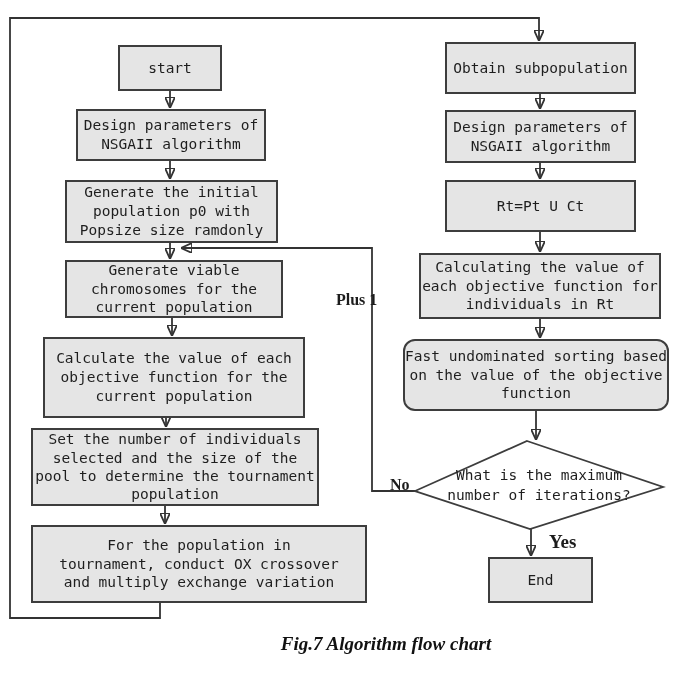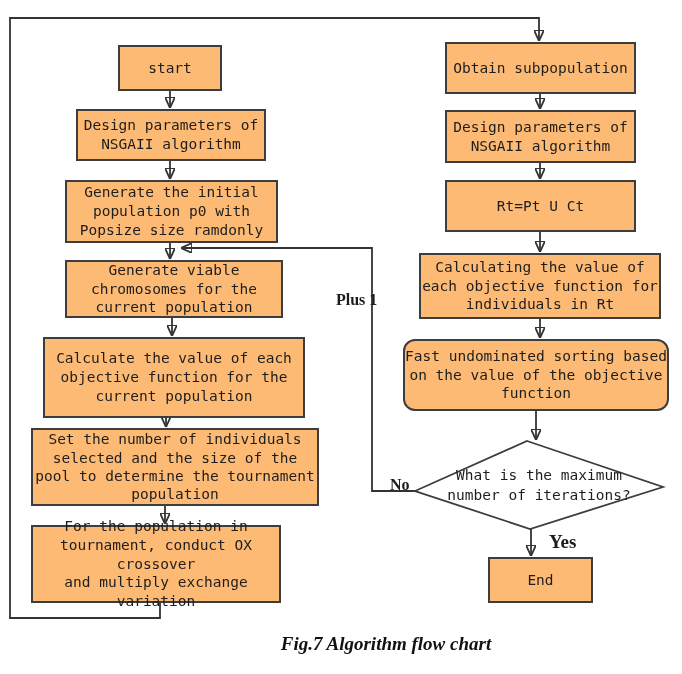--- a/index.html
+++ b/index.html
@@ -27,21 +27,21 @@
     stroke-width: 1.8;
   }
   .edges-svg polygon.decision-shape {
     fill: #ffffff;
     stroke: #3d3d3d;
     stroke-width: 1.8;
   }
   .node {
     position: absolute;
     z-index: 2;
-    background: #fdba74;
+    background: #e5e5e5;
     border: 2px solid #3d3d3d;
     color: #1e1e1e;
     font-size: 14.5px;
     line-height: 1.3;
     display: flex;
     align-items: center;
     justify-content: center;
     text-align: center;
     white-space: pre-line;
     box-sizing: border-box;
@@ -117,21 +117,21 @@
   <div class="node" style="left:65px;  top:260px; width:218px; height:58px;">Generate viable
 chromosomes for the
 current population</div>
   <div class="node" style="left:43px;  top:337px; width:262px; height:81px;">Calculate the value of each
 objective function for the
 current population</div>
   <div class="node" style="left:31px;  top:428px; width:288px; height:78px; line-height:1.27;">Set the number of individuals
 selected and the size of the
 pool to determine the tournament
 population</div>
-  <div class="node" style="left:31px;  top:525px; width:250px; height:78px;">For the population in
+  <div class="node" style="left:31px;  top:525px; width:336px; height:78px;">For the population in
 tournament, conduct OX crossover
 and multiply exchange variation</div>
 
   <div class="node" style="left:445px; top:42px;  width:191px; height:52px;">Obtain subpopulation</div>
   <div class="node" style="left:445px; top:110px; width:191px; height:53px;">Design parameters of
 NSGAII algorithm</div>
   <div class="node" style="left:419px; top:253px; width:242px; height:66px;">Calculating the value of
 each objective function for
 individuals in Rt</div>
   <div class="node" style="left:445px; top:180px; width:191px; height:52px;">Rt=Pt U Ct</div>

